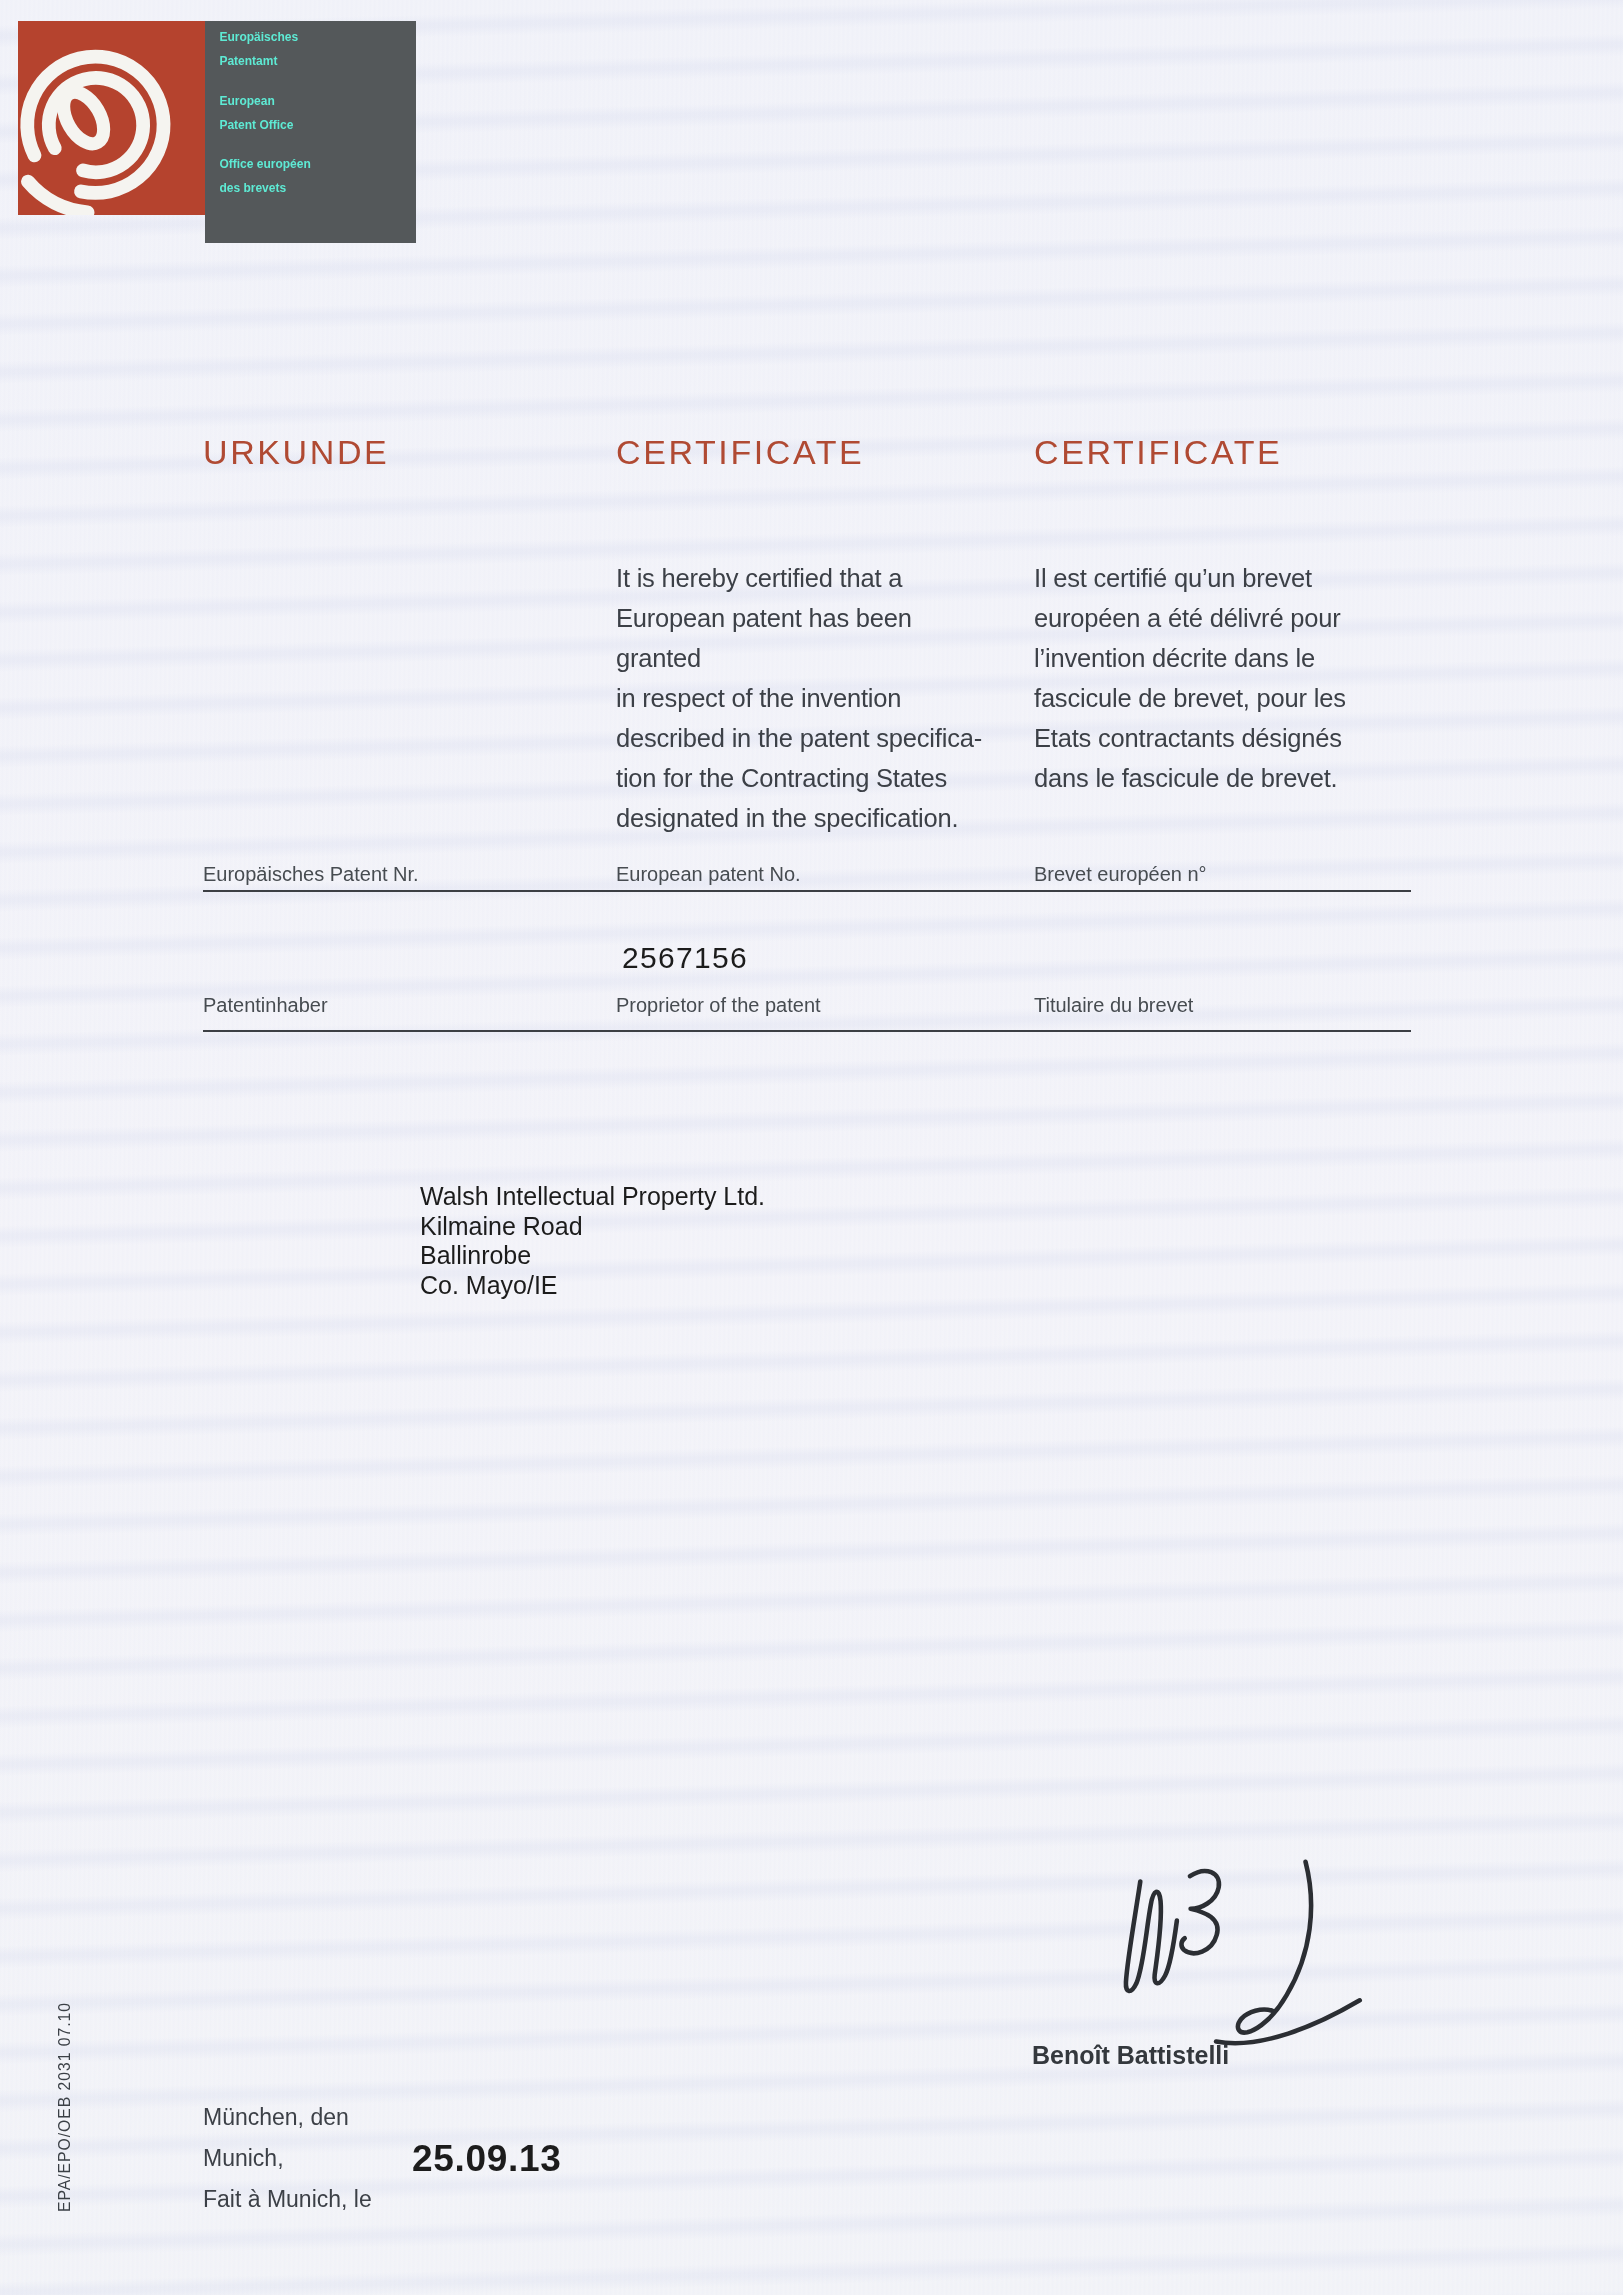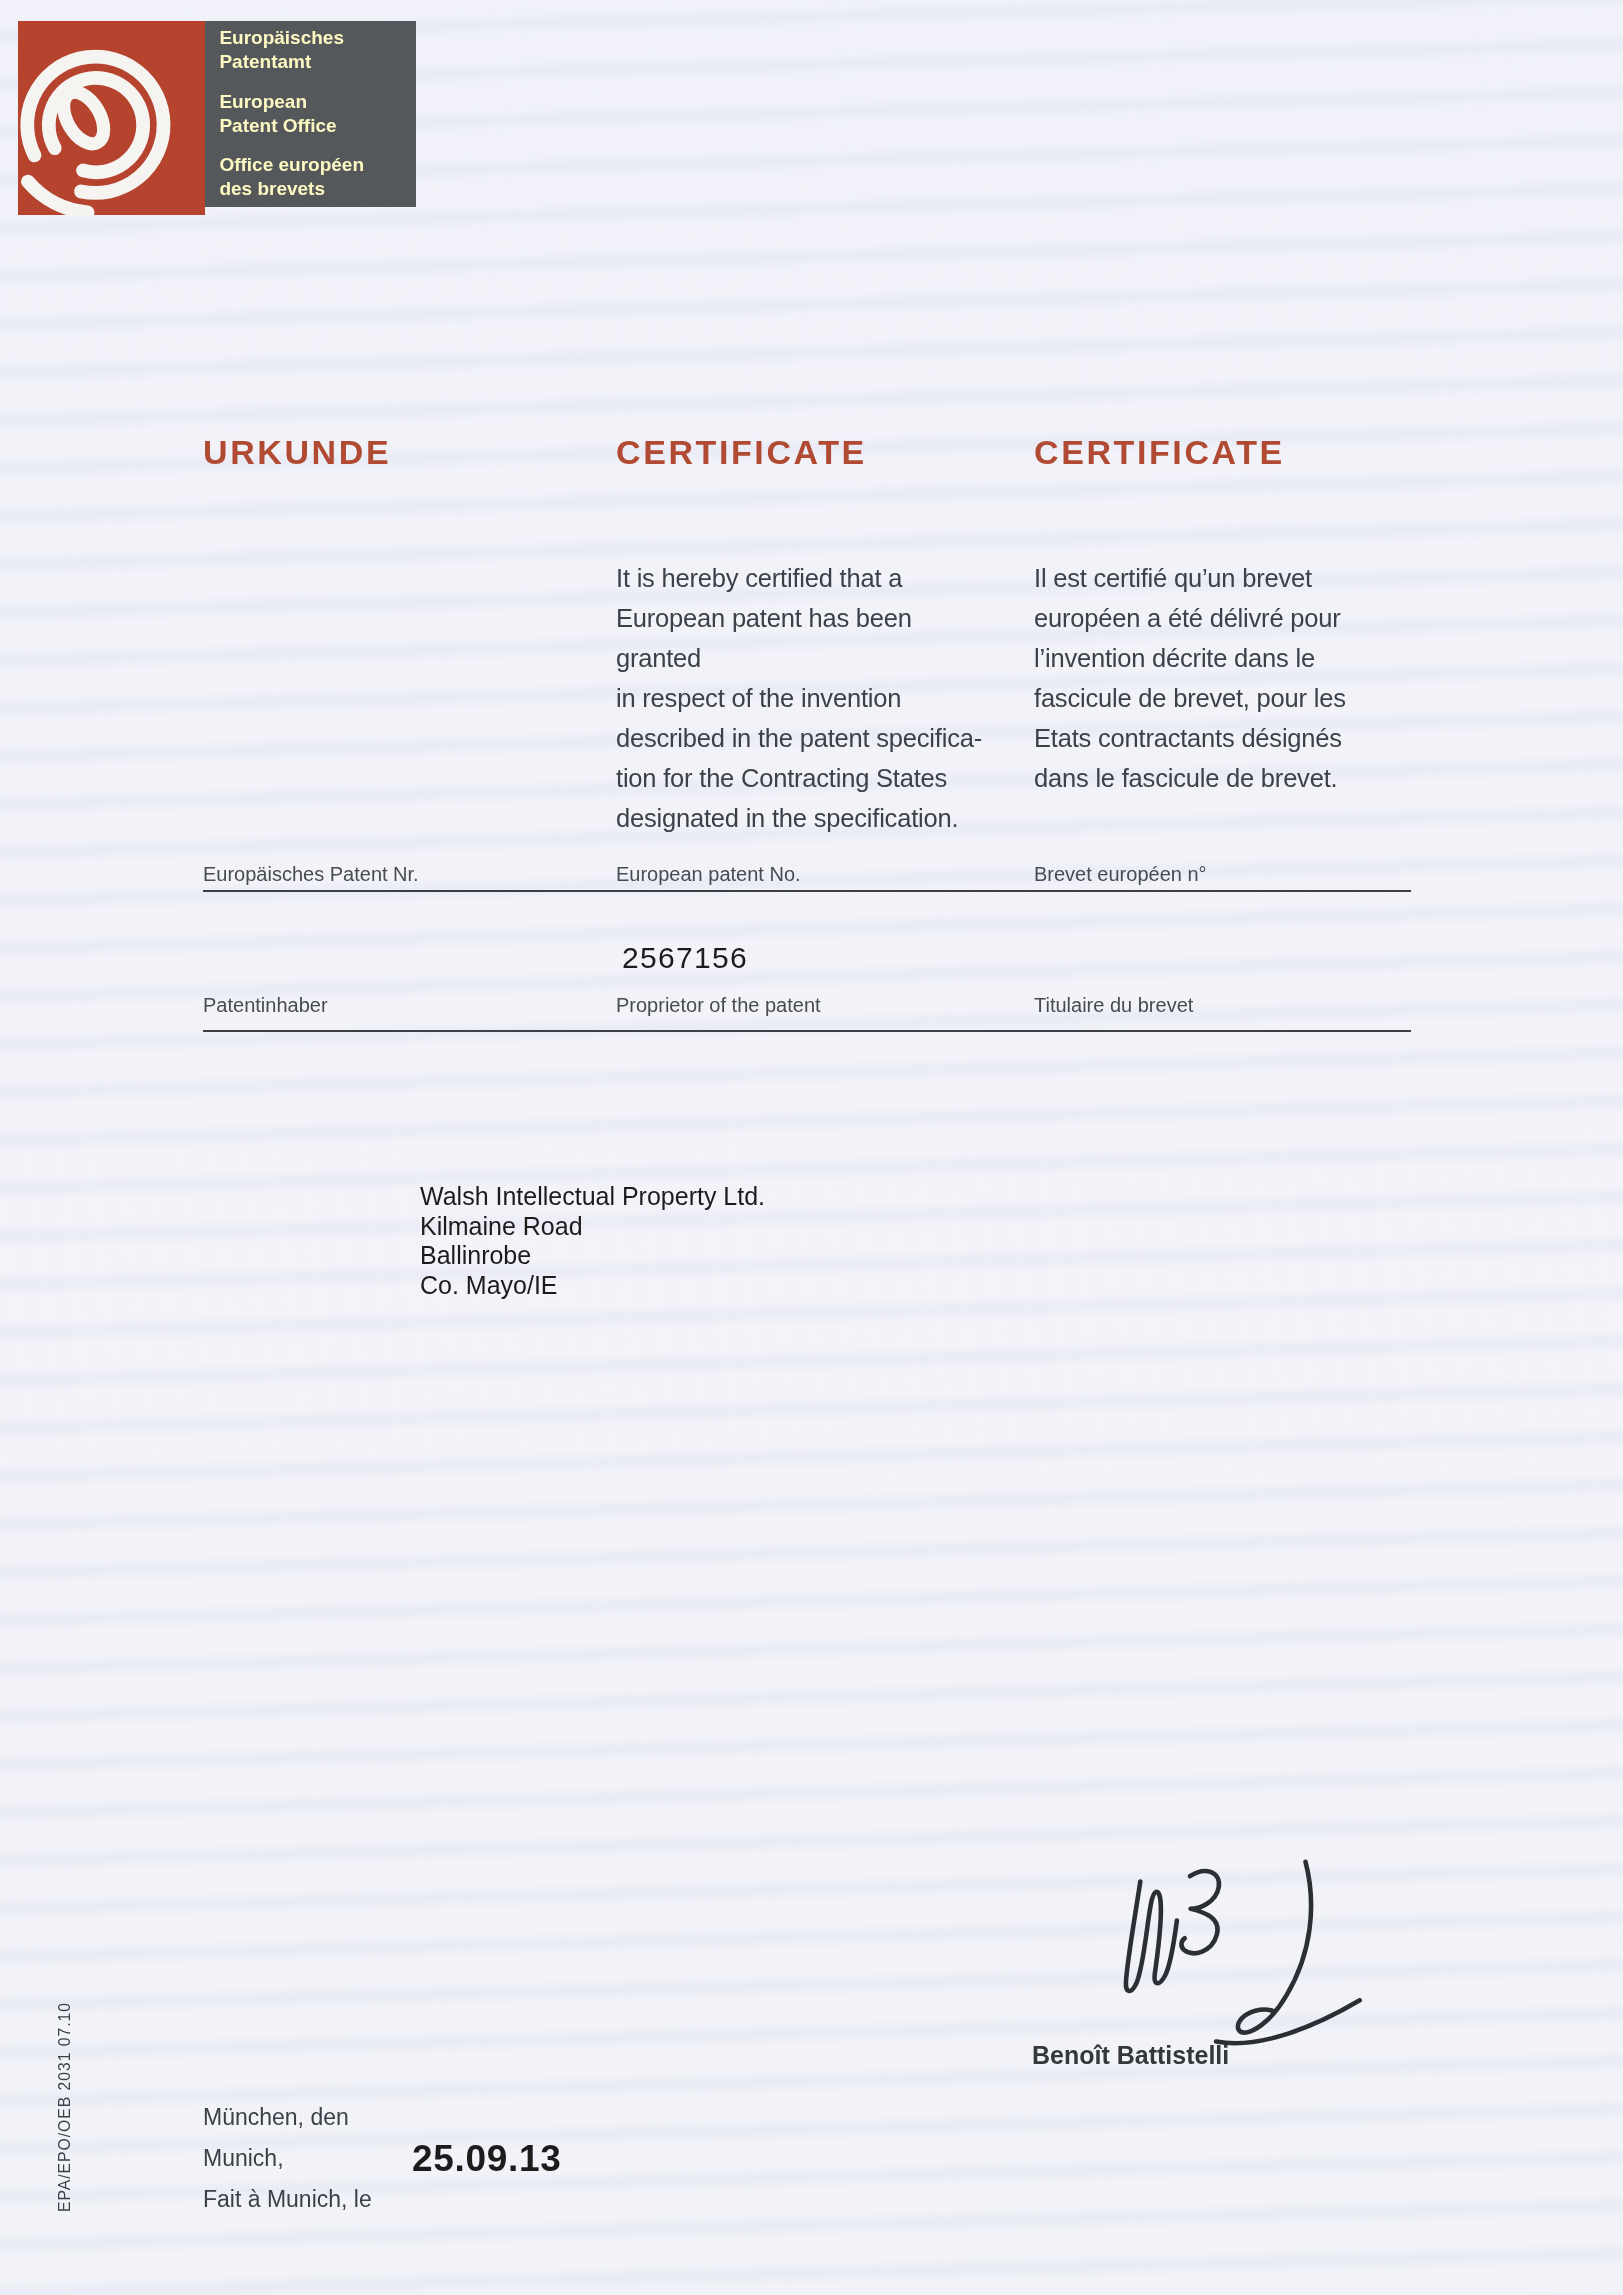--- a/index.html
+++ b/index.html
@@ -38,37 +38,37 @@
   .abs { position: absolute; }
   .preline { white-space: pre-line; }
 
   
   .logo-red {
     left: 18.3px; top: 21px; width: 187px; height: 194px;
     background: #b5432e;
   }
   .logo-red svg { width: 100%; height: 100%; display: block; }
   .logo-gray {
-    left: 205px; top: 21px; width: 211px; height: 186px;
+    left: 205px; top: 21px; width: 211px; height: 222px;
     background: #54585a;
-    color: #fef9c3;
+    color: #5eead4;
     font-weight: 700;
-    font-size: 19px;
+    font-size: 12px;
     line-height: 23.6px;
   }
   .logo-gray .grp { position: absolute; left: 14.4px; }
   .grp1 { top: 5.2px; }
   .grp2 { top: 69px; }
   .grp3 { top: 132px; }
 
   
   .heading {
     top: 433px;
     font-size: 34px;
-    font-weight: 700;
+    font-weight: 400;
     letter-spacing: 2.6px;
     color: #b04a33;
   }
   .col1 { left: 203px; }
   .col2 { left: 616px; }
   .col3 { left: 1034px; }
 
   
   .para {
     top: 558px;

